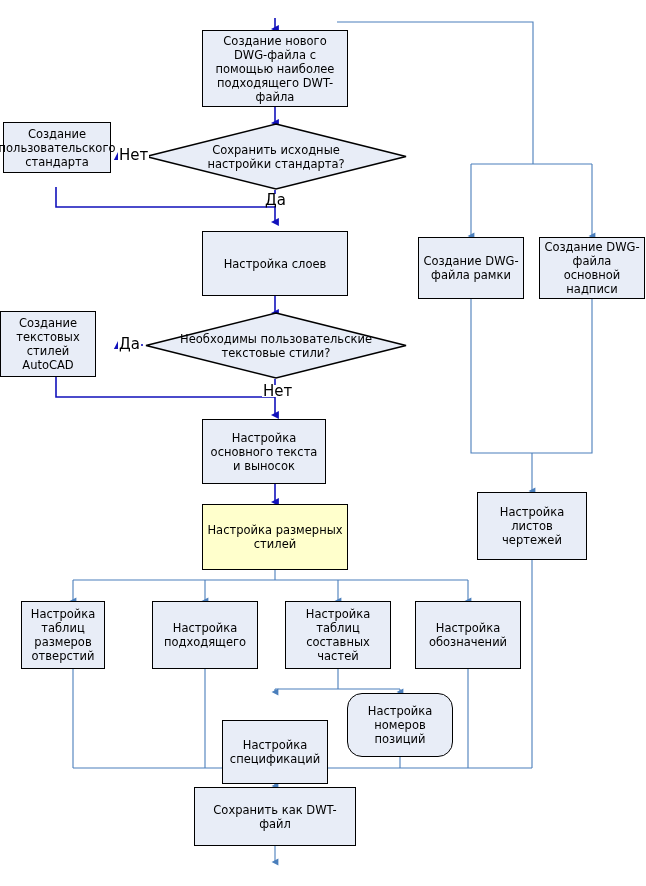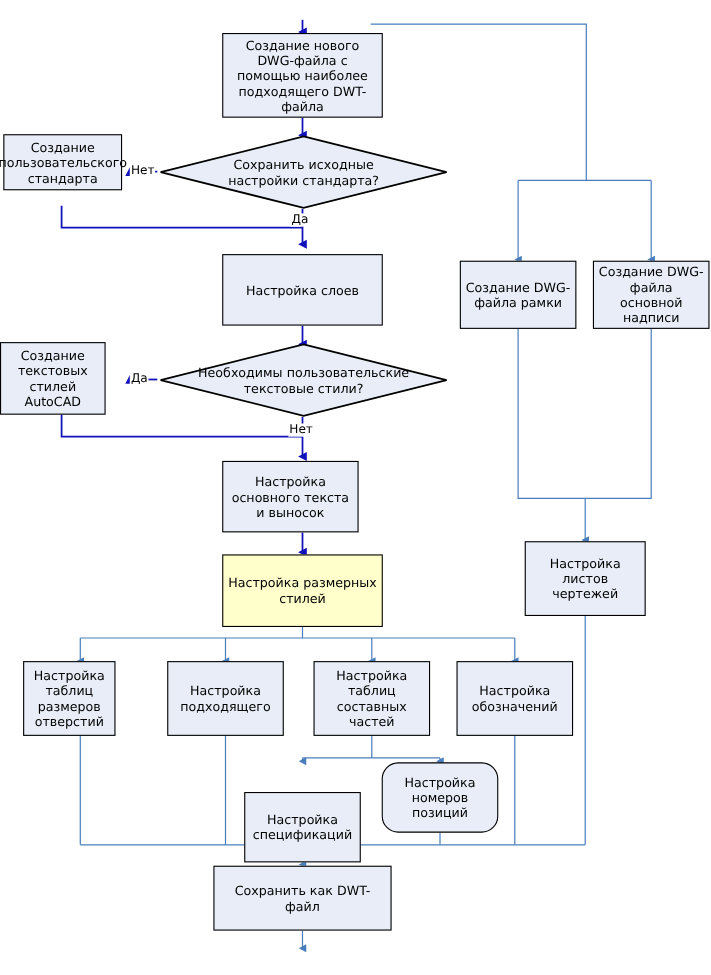--- a/index.html
+++ b/index.html
@@ -73,21 +73,21 @@
     align-items: center;
     justify-content: center;
     text-align: center;
     font-size: 11.5px;
     line-height: 14px;
     color: #000000;
     white-space: pre-line;
   }
   .edge-label {
     position: absolute;
-    font-size: 11px;
+    font-size: 15px;
     line-height: 12px;
     color: #000000;
     background: #ffffff;
     padding: 0 1px;
     white-space: nowrap;
   }
 </style>
 </head>
 <body>
 

